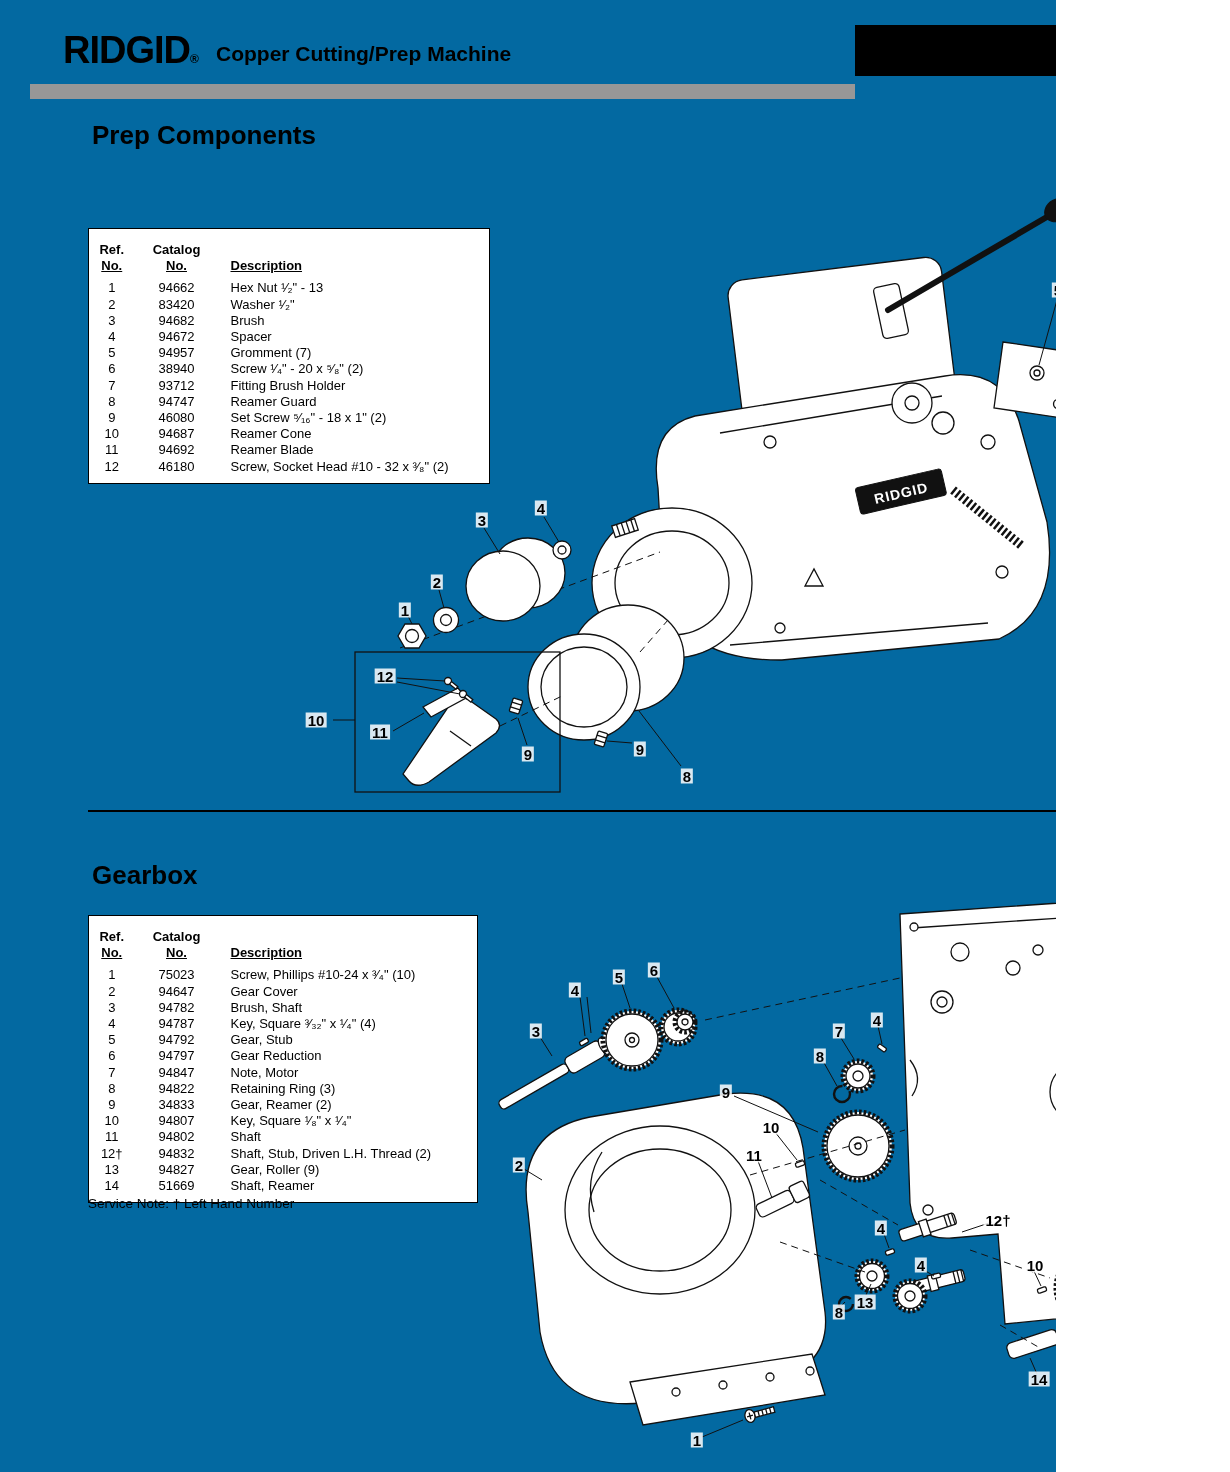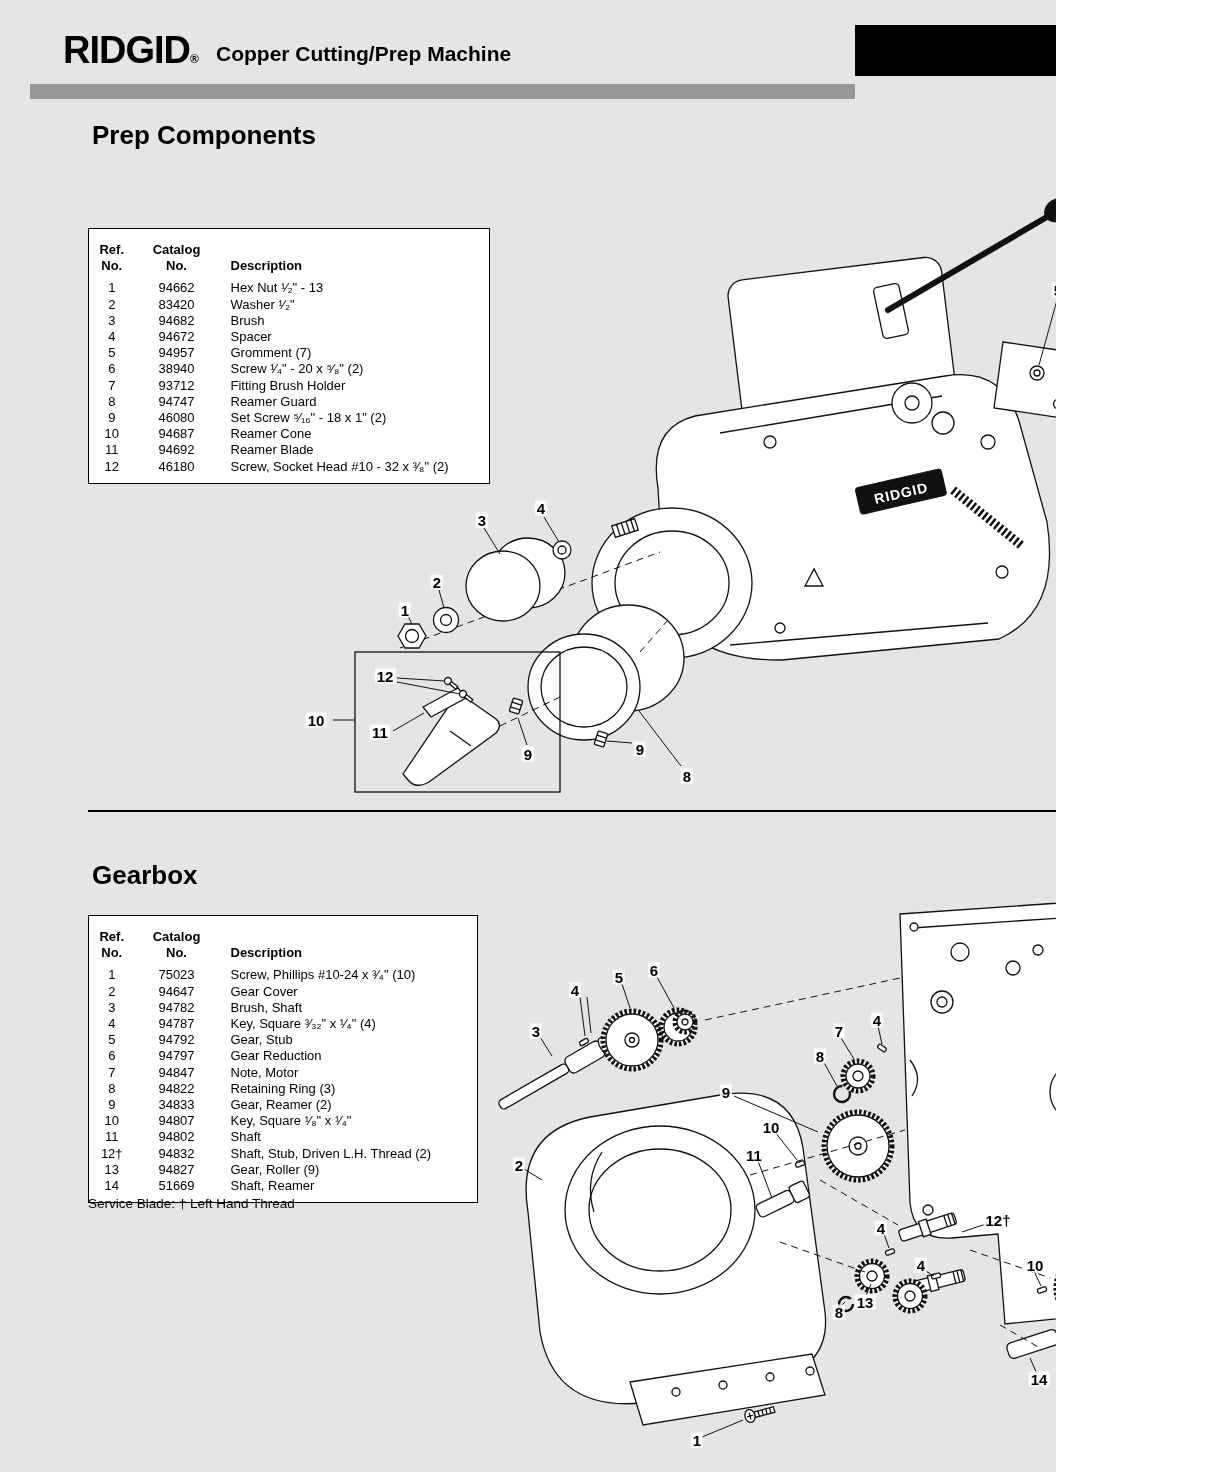--- a/index.html
+++ b/index.html
@@ -1,17 +1,17 @@
 <!DOCTYPE html>
 <html><head>
 <meta charset="utf-8">
 <style>
   *{margin:0;padding:0;box-sizing:border-box}
   html,body{background:#ffffff}
-  .page{position:relative;width:1056px;height:1472px;background:#e5e5e5;
+  .page{position:relative;width:1056px;height:1472px;background:#0369a1;
         font-family:"Liberation Sans",sans-serif;color:#000;overflow:hidden}
 
   
   .logo{position:absolute;left:63px;top:28px;font-weight:bold;font-size:38px;
         letter-spacing:-1px;line-height:44px}
   .logo .reg{font-size:12px;font-weight:bold;vertical-align:baseline}
   .machine-title{position:absolute;left:216px;top:42px;font-size:21px;font-weight:bold}
   .page-num-box{position:absolute;left:855px;top:25px;width:348px;height:51px;background:#000;
         color:#fff;display:flex;align-items:center;justify-content:flex-end;
         padding-right:52px;font-size:31px;font-weight:bold}
@@ -30,21 +30,21 @@
         border-collapse:collapse;table-layout:fixed}
   #prep-table{left:88px;top:228px;width:402px}
   #gearbox-table{left:88px;top:915px;width:390px}
   .parts-table th,.parts-table td{font-size:13px;line-height:16.2px;padding:0 3px;
         vertical-align:top;white-space:nowrap}
   .parts-table thead th{font-weight:bold}
   .parts-table thead tr:first-child th{padding-top:13px}
   .parts-table thead tr:last-child th{padding-bottom:3px}
   .parts-table tbody tr:first-child td{padding-top:3px}
   .parts-table tbody tr:last-child td{padding-bottom:8px}
-  .parts-table .u{}
+  .parts-table .u{text-decoration:underline}
   .parts-table th.col-ref,.parts-table td:nth-child(1){text-align:center}
   .parts-table th.col-cat,.parts-table td:nth-child(2){text-align:center}
   .parts-table th.col-desc,.parts-table td:nth-child(3){text-align:left;padding-left:12px}
 
   
   .section-divider{position:absolute;left:88px;top:810px;width:1117px;border:none;
         border-top:2.5px solid #000}
 
   
   .diagram{position:absolute}
@@ -388,21 +388,21 @@
           <td>Gear, Roller (9)</td>
         </tr>
         <tr>
           <td>14</td>
           <td>51669</td>
           <td>Shaft, Reamer</td>
         </tr>
       </tbody>
   </table>
 
-  <div class="service-note">Service Blade: † Left Hand Thread</div>
+  <div class="service-note">Service Note: † Left Hand Number</div>
 
   <div class="diagram" id="gearbox-diagram">
     <svg viewBox="0 0 730 585" width="730" height="585">
       <defs>
         <g id="g-key">
             <rect x="-4.5" y="-2.2" width="9" height="4.4" rx="1.5" class="fw"></rect>
           </g>
       </defs>
 
       <g>

